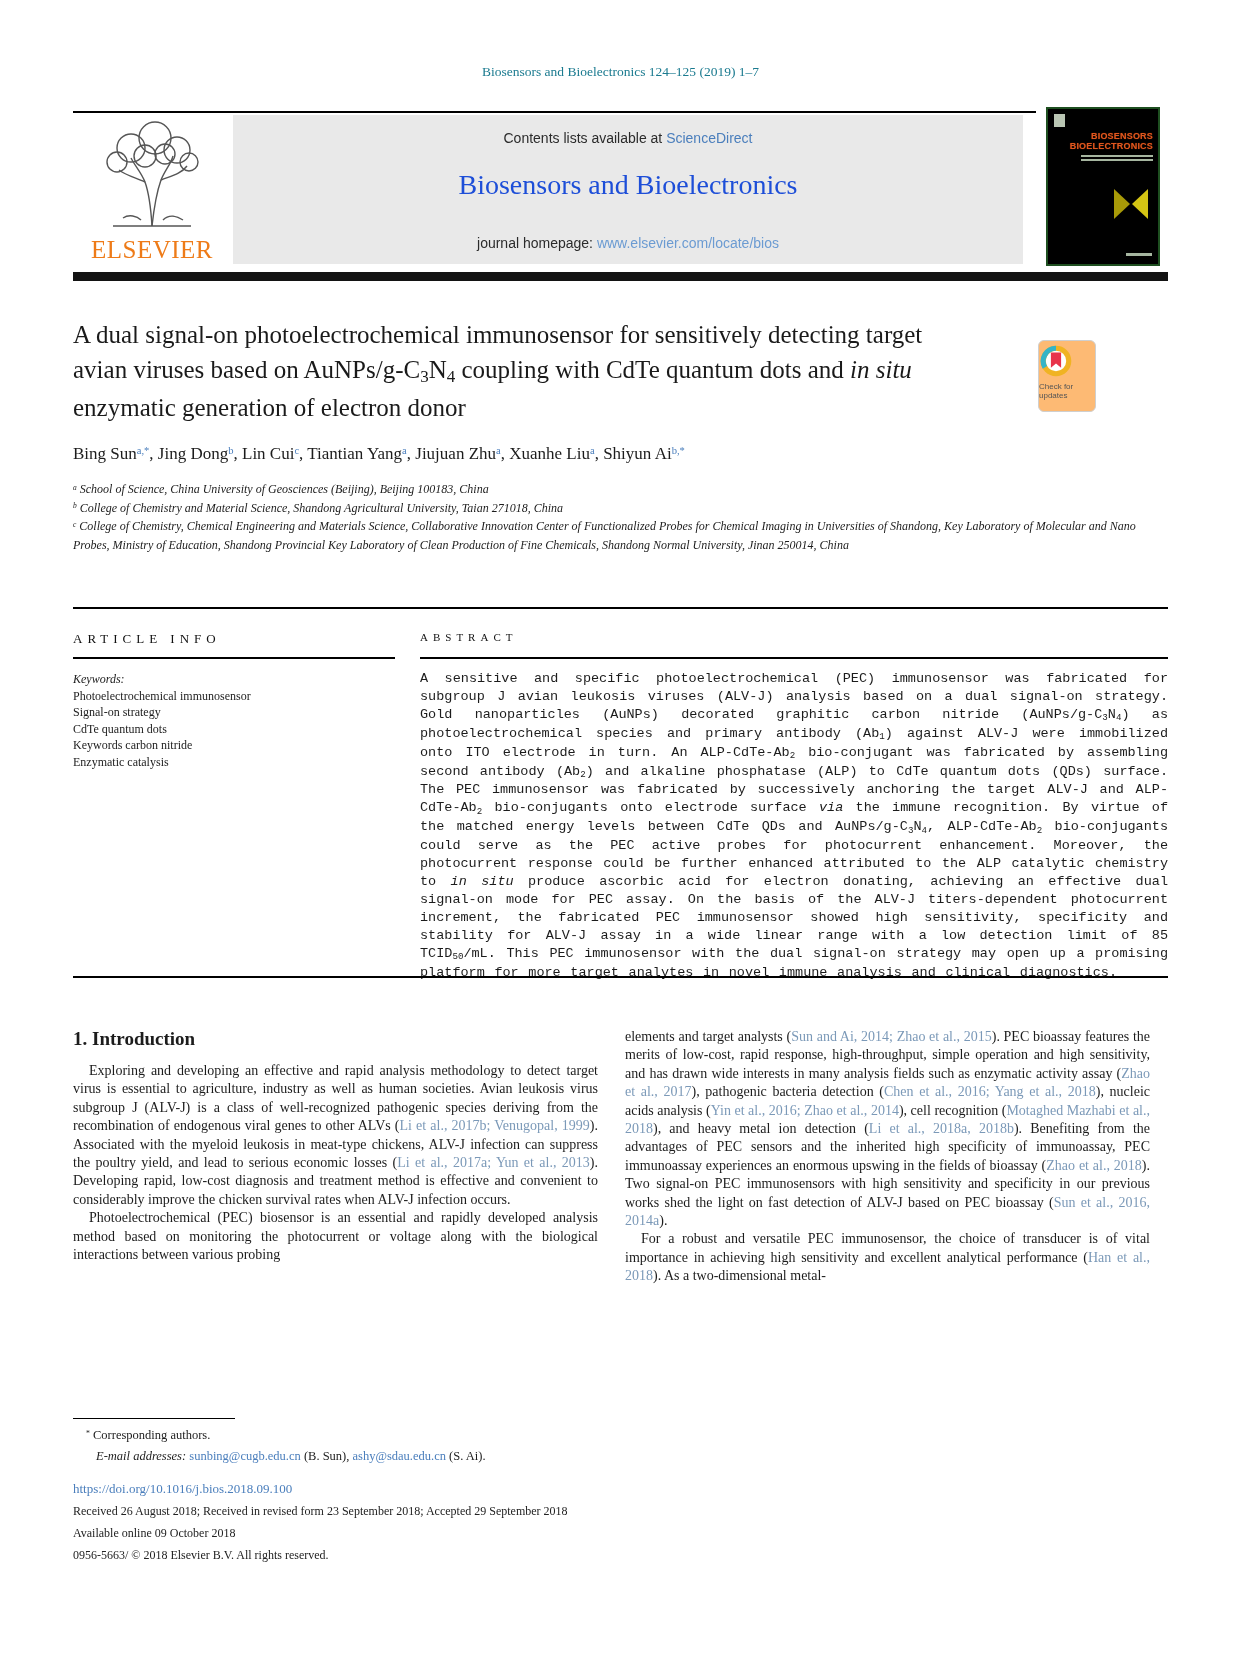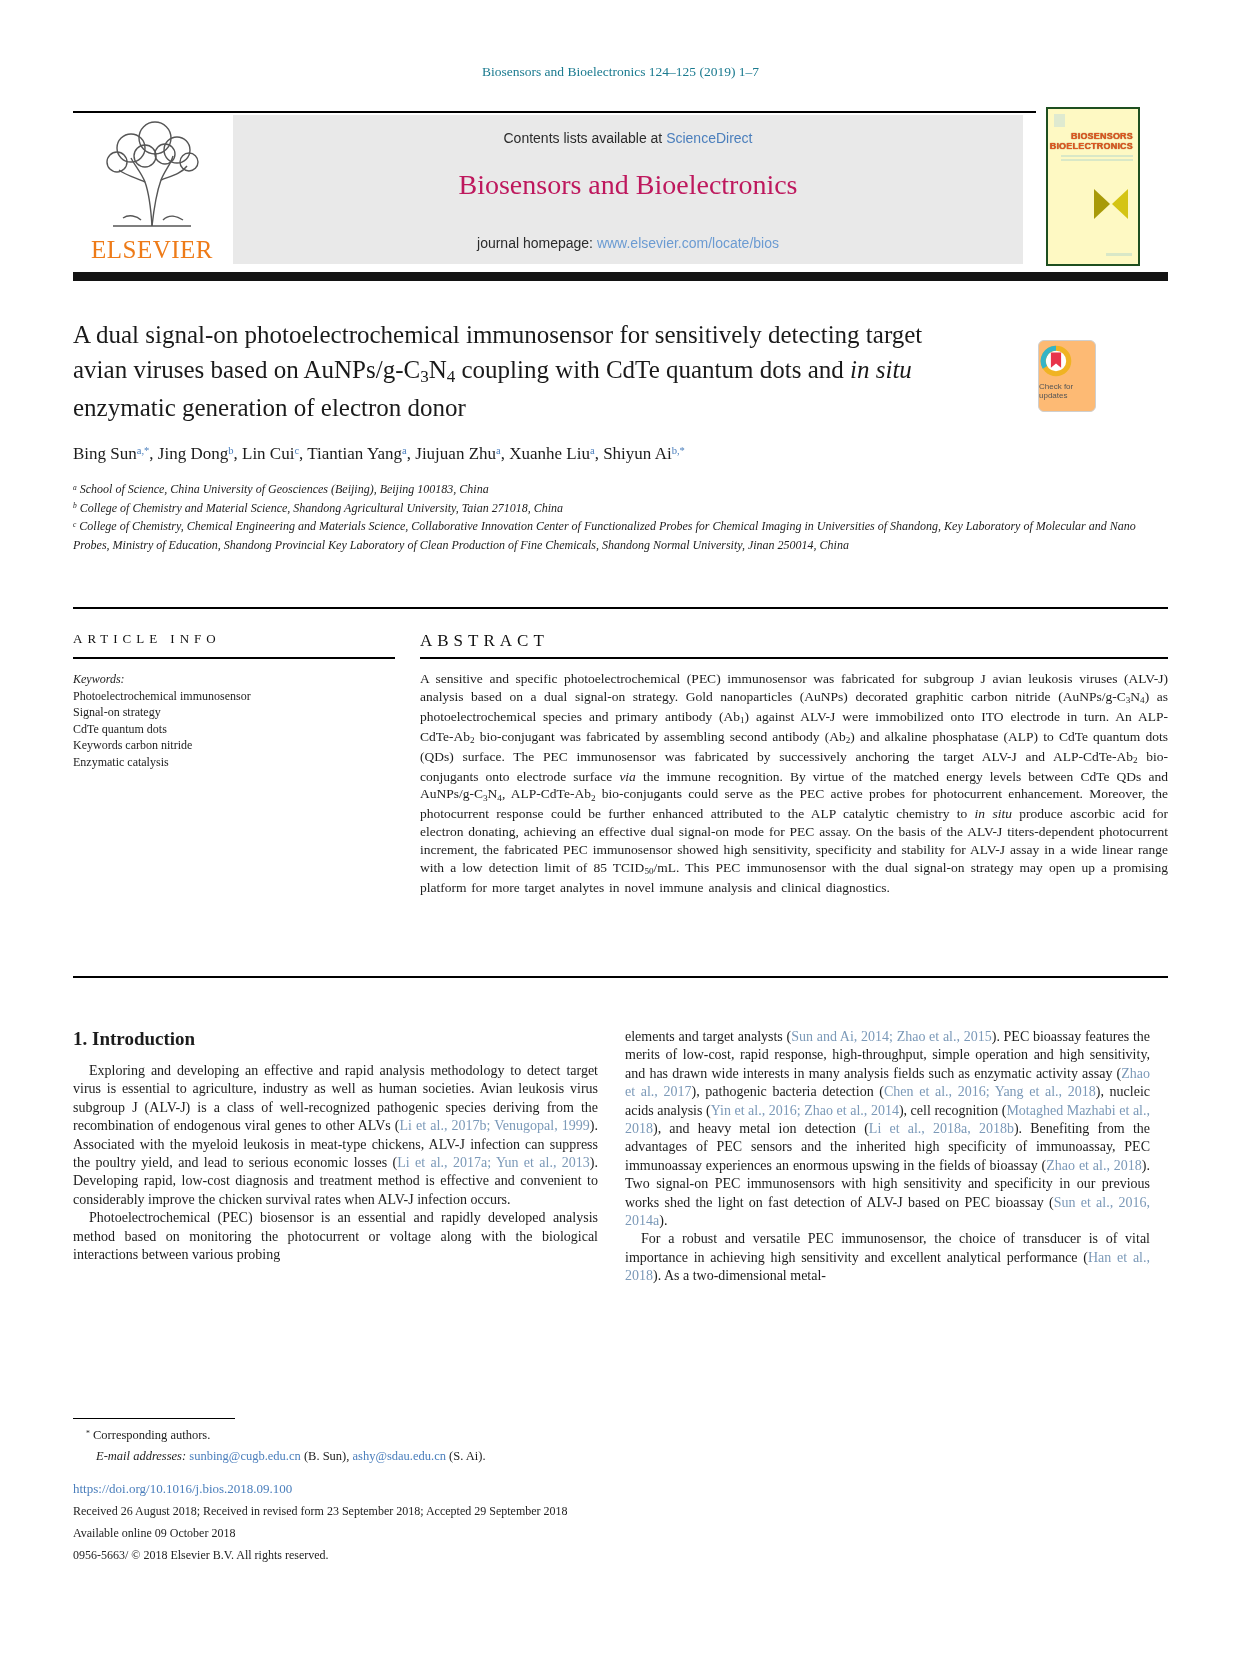--- a/index.html
+++ b/index.html
@@ -15,29 +15,29 @@
   .citation { position:absolute; top:64px; left:0; width:100%; text-align:center;
     font-size:13.5px; color:#1a7a8f; }
 
   
   .rule-top { position:absolute; top:111px; left:73px; width:963px; height:2px; background:#000; }
   .logo-wrap { position:absolute; top:118px; left:73px; width:158px; height:146px; text-align:center; }
   .elsevier-text { font-size:25px; color:#ee7b18; letter-spacing:0.5px; margin-top:2px; }
   .header-box { position:absolute; top:115px; left:233px; width:790px; height:149px;
     background:#e9e9e9; text-align:center; }
   .contents-line { margin-top:15px; font-size:14px; color:#2b2b2b; }
-  .journal-name { margin-top:23px; font-size:28px; color:#be185d; }
+  .journal-name { margin-top:23px; font-size:28px; color:#1d4ed8; }
   .homepage-line { position:absolute; bottom:13px; left:0; width:100%; font-size:14px; color:#2b2b2b; }
   .link { color:#4a7ebc; }
   .link2 { color:#6b9bd2; }
   .cite { color:#7b99b8; }
 
   
-  .cover { position:absolute; top:107px; left:1046px; width:94px; height:159px;
-    background:#fef9c3; border:2px solid #1e4f20; overflow:hidden; }
+  .cover { position:absolute; top:107px; left:1046px; width:114px; height:159px;
+    background:#000000; border:2px solid #1e4f20; overflow:hidden; }
   .cover-emblem { position:absolute; top:5px; left:6px; width:11px; height:13px; background:#d9e7d2; opacity:.85; }
   .cover-title { position:absolute; top:22px; right:5px; width:100%; text-align:right;
     font-family:"Liberation Sans", sans-serif; font-weight:bold; font-size:9px; line-height:10px;
     color:#e0561f; text-shadow:0 0 1px #7a2d00; letter-spacing:0.2px; }
   .cover-sub { position:absolute; top:46px; right:5px; width:72px; }
   .cover-sub div { height:2px; background:#cfe3c8; margin-bottom:2px; opacity:.8; }
   .cover-bowtie { position:absolute; top:78px; right:10px; width:34px; height:34px; }
   .cover-bowtie .tri-l { position:absolute; left:0; top:2px; width:0; height:0;
     border-top:15px solid transparent; border-bottom:15px solid transparent; border-left:16px solid #a89a08; }
   .cover-bowtie .tri-r { position:absolute; right:0; top:2px; width:0; height:0;
@@ -58,24 +58,24 @@
   .sup { position:relative; top:-0.45em; font-size:62%; }
   .supl { position:relative; top:-0.45em; font-size:62%; color:#4a7ebc; }
   .sub { position:relative; top:0.25em; font-size:68%; }
   .i { font-style:italic; }
 
   .rule1 { position:absolute; top:607px; left:73px; width:1095px; height:2px; background:#000; }
   .ai-head { position:absolute; top:631px; left:73px; font-size:13px; letter-spacing:5px; color:#111; }
   .ai-rule { position:absolute; top:657px; left:73px; width:322px; height:1.5px; background:#000; }
   .keywords { position:absolute; top:671px; left:73px; width:330px; font-size:12px; line-height:16.5px; }
   .kw-label { font-style:italic; }
-  .abs-head { position:absolute; top:631px; left:420px; font-size:17px; letter-spacing:5px; color:#111; }
+  .abs-head { position:absolute; top:631px; left:420px; font-size:11px; letter-spacing:5px; color:#111; }
   .abs-rule { position:absolute; top:657px; left:420px; width:748px; height:1.5px; background:#000; }
   .abs-body { position:absolute; top:670px; left:420px; width:748px;
-    font-size:13.5px; line-height:17.9px; text-align:justify; word-spacing:1.5px; }
+    font-size:13.5px; line-height:17.9px; text-align:justify; word-spacing:1.5px;font-family:Liberation Mono, monospace; }
 
   .rule2 { position:absolute; top:976px; left:73px; width:1095px; height:2px; background:#000; }
 
   
   .intro-head { position:absolute; top:1028px; left:73px; font-size:19px; font-weight:bold; }
   .col { position:absolute; width:525px; font-size:14px; line-height:18.4px; text-align:justify; }
   .col-left { top:1062px; left:73px; }
   .col-right { top:1028px; left:625px; }
   .col p.indent { text-indent:16px; }
 

